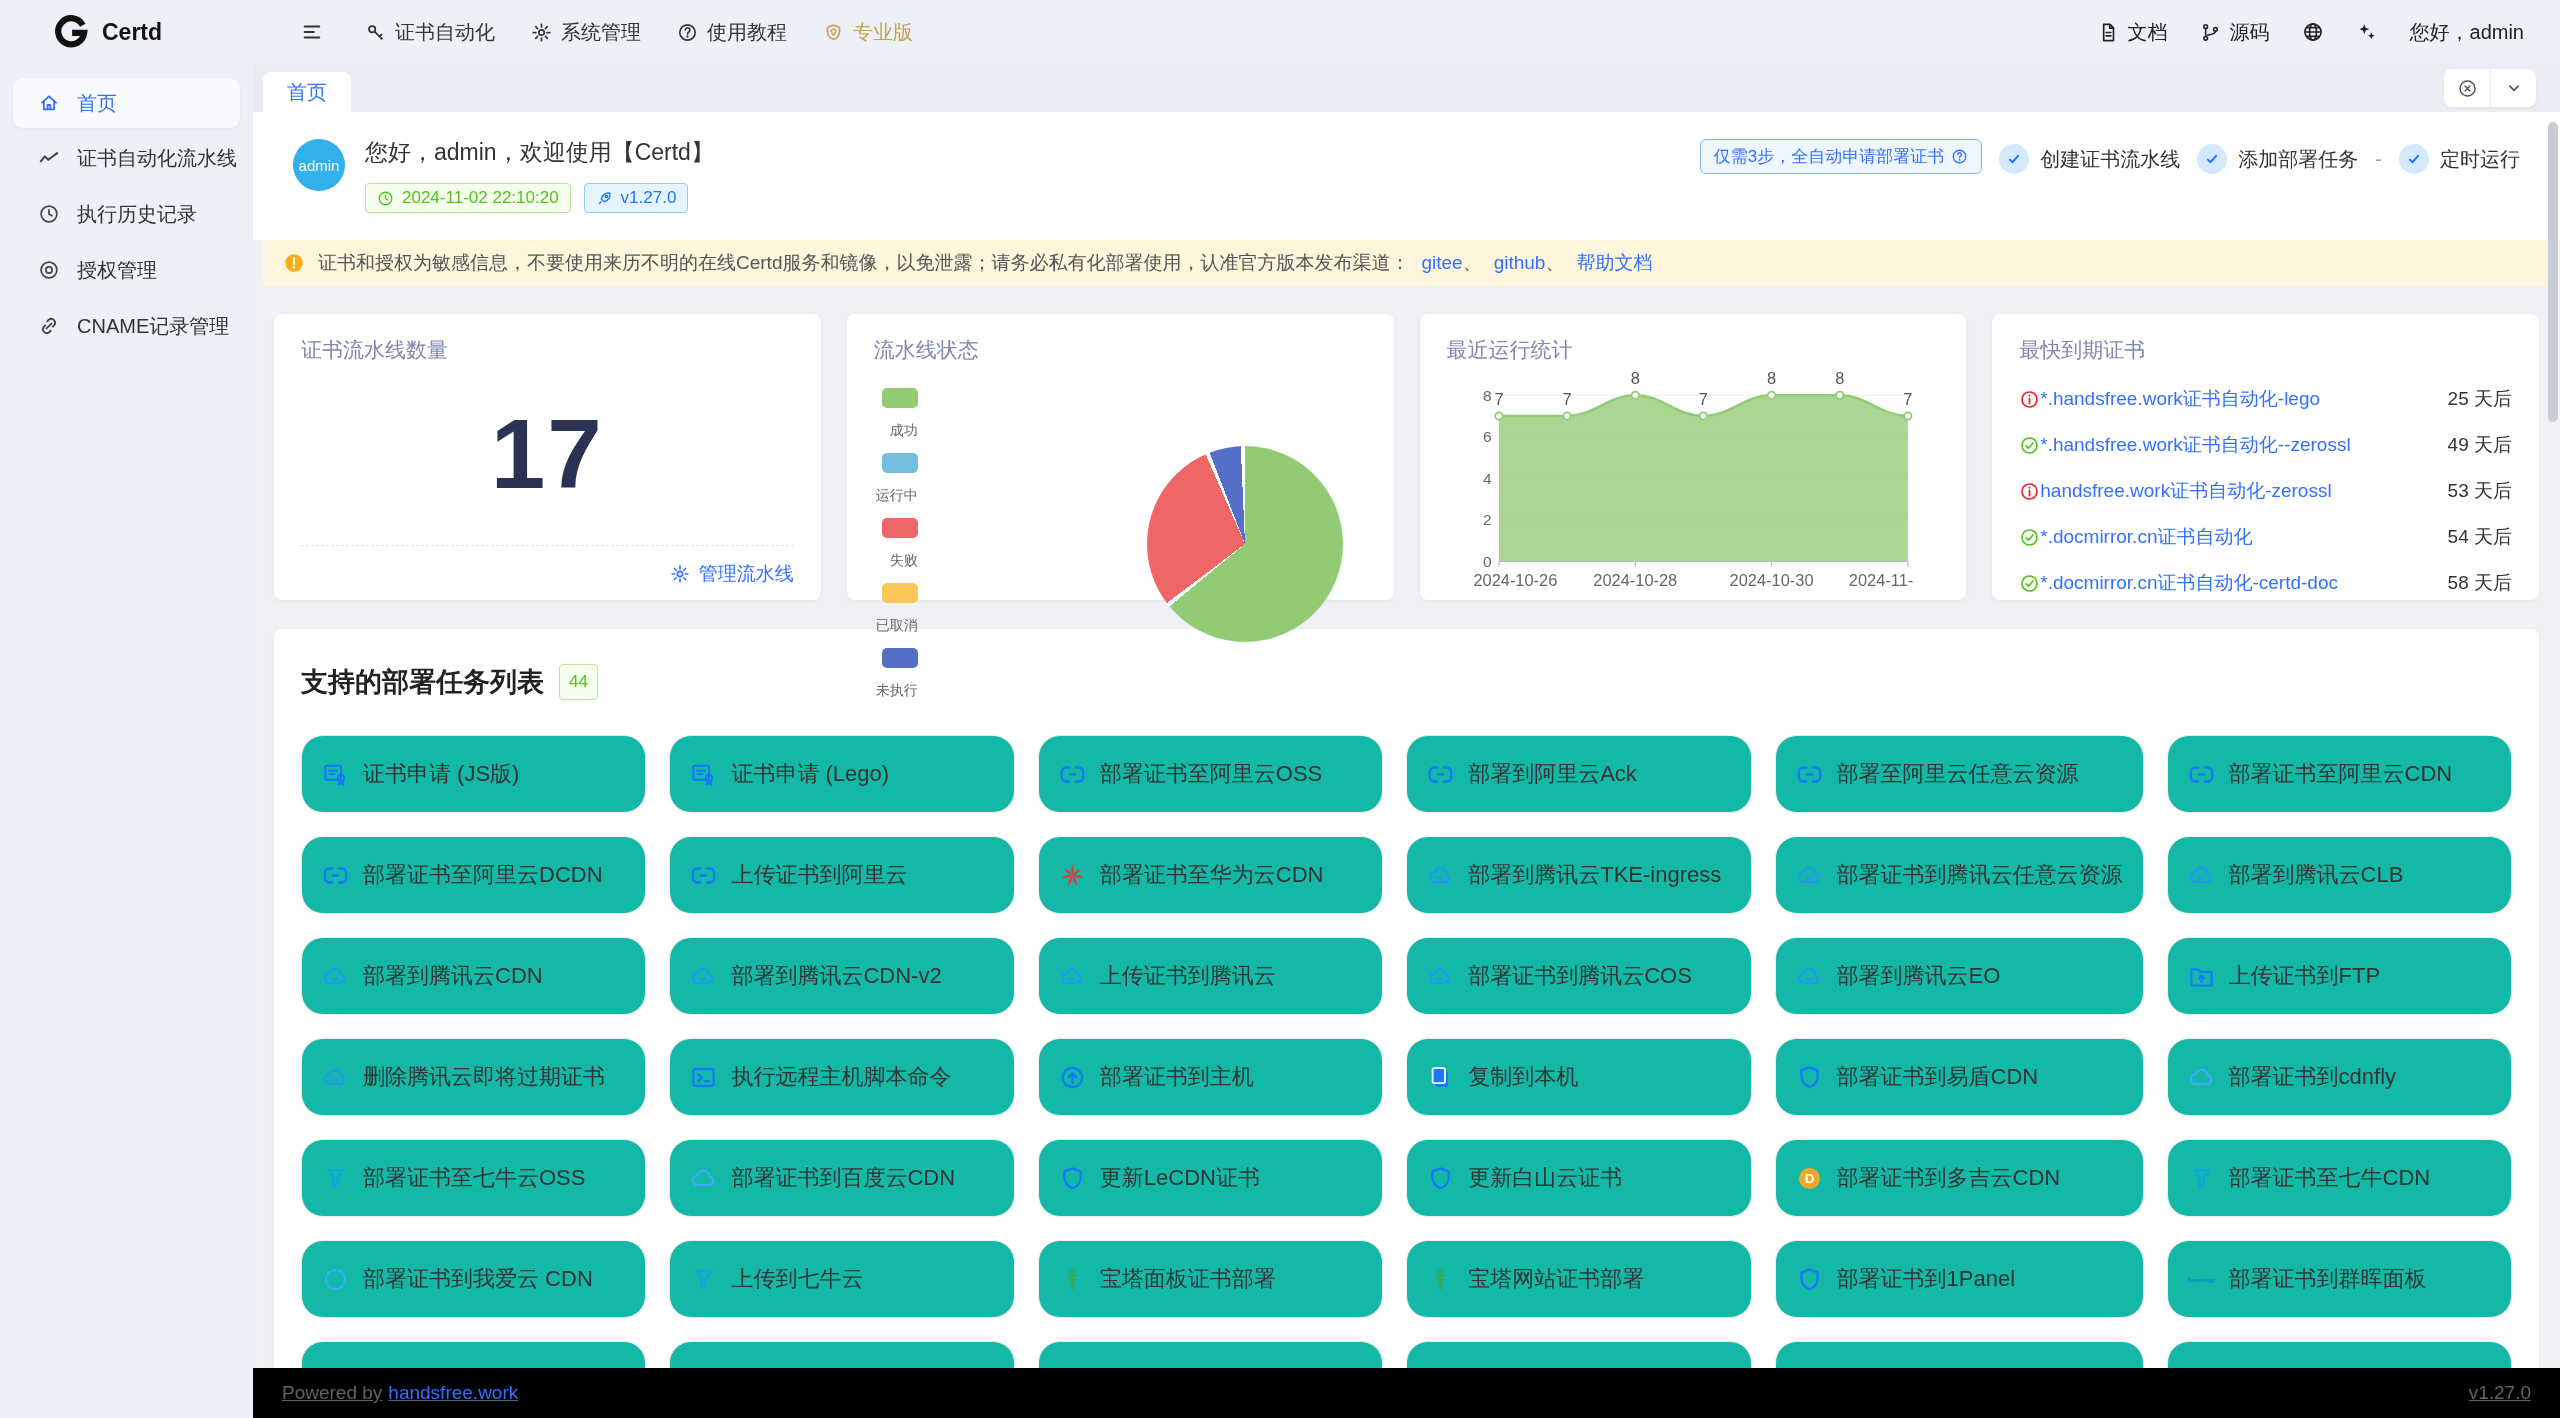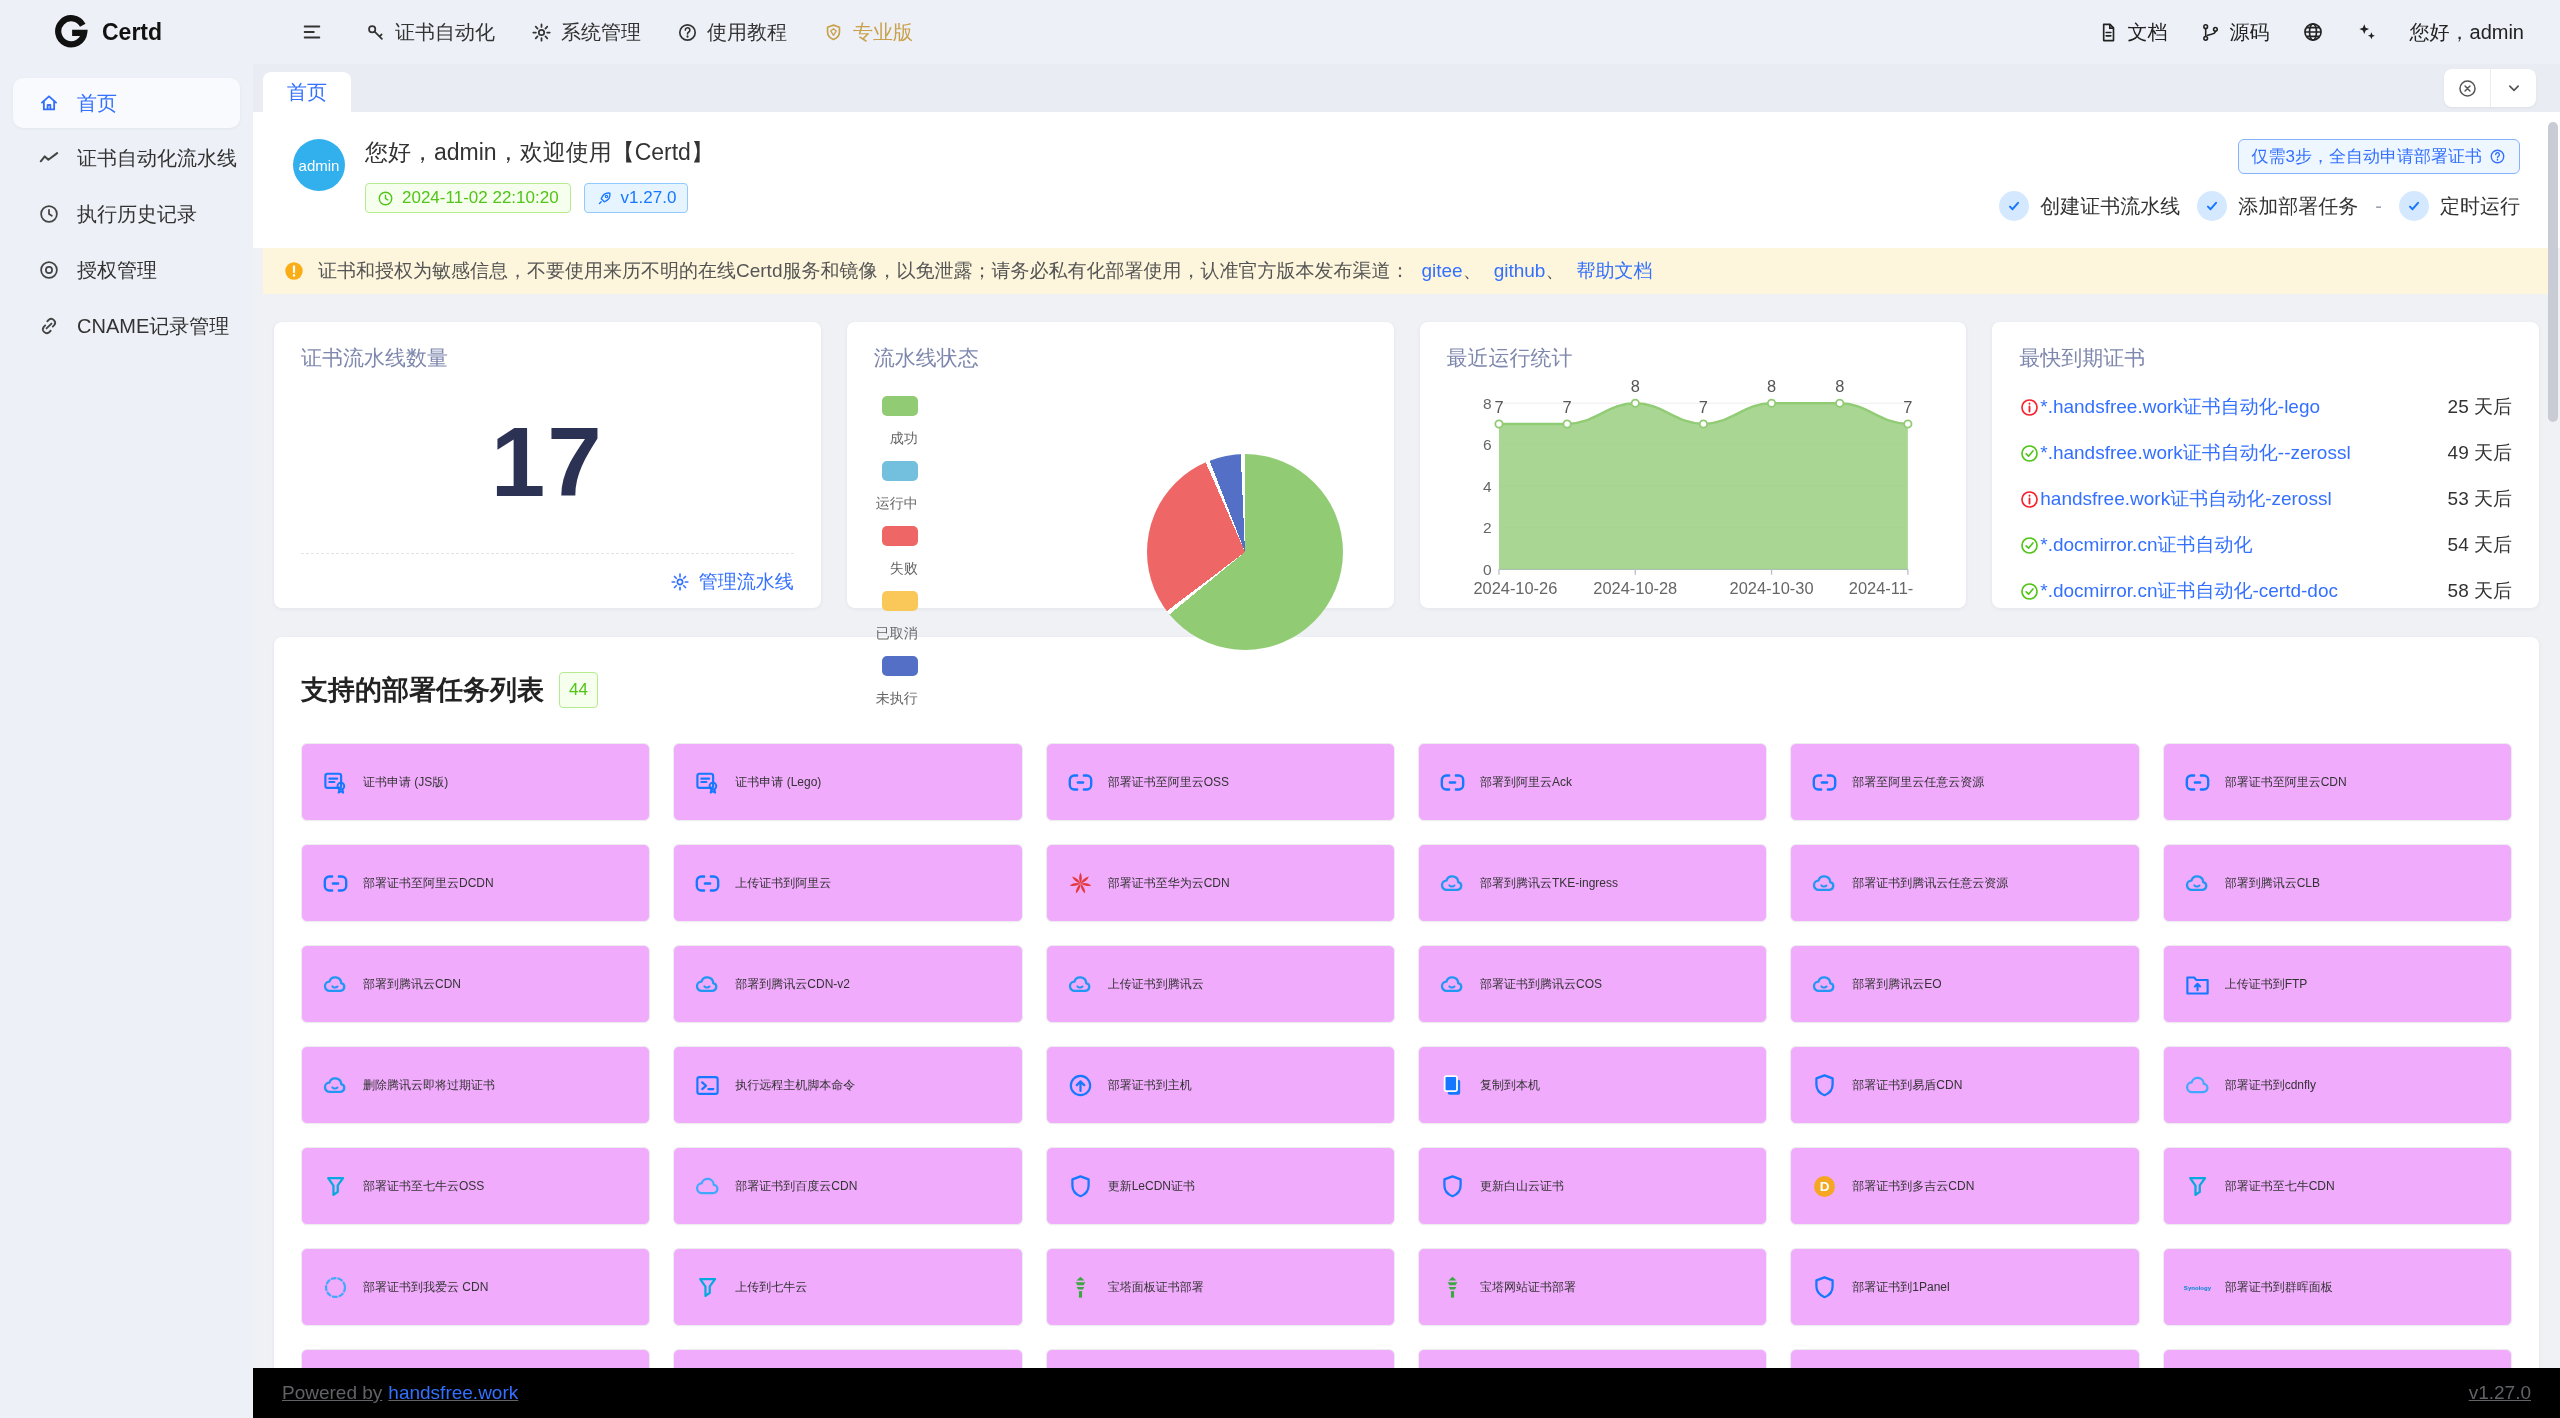--- a/index.html
+++ b/index.html
@@ -46,21 +46,21 @@
   .content { flex:1; overflow:hidden; position:relative; }
 
   .welcome { background:#fff; display:flex; justify-content:space-between; align-items:flex-start; padding:25px 40px 27px 40px; }
   .wl { display:flex; gap:20px; }
   .avatar { width:52px; height:52px; border-radius:50%; background:#32b0ee; color:#fff; font-size:15px; display:flex; align-items:center; justify-content:center; flex:none; margin-top:2px; }
   .greet { font-size:23px; color:#333; }
   .badges { display:flex; gap:13px; margin-top:15px; }
   .badge { display:inline-flex; align-items:center; gap:8px; font-size:17px; border-radius:4px; padding:4px 11px; border:1px solid; }
   .badge.green { color:#52c41a; border-color:#b7eb8f; background:#f6ffed; }
   .badge.blue { color:#1677ff; border-color:#91caff; background:#e6f4ff; }
-  .guide { display:flex; flex-direction:column; align-items:flex-end; gap:17px; padding-top:2px; }
+  .guide { display:flex; flex-direction:row; align-items:flex-end; gap:17px; padding-top:2px; }
   .guide-pill { font-size:17px; color:#3370ff; border:1px solid #84b3fc; background:#eef6ff; border-radius:6px; padding:5px 13px; display:flex; align-items:center; gap:7px; cursor:pointer; }
   .steps { display:flex; align-items:center; gap:17px; font-size:20px; color:#333; }
   .step { display:flex; align-items:center; gap:11px; }
   .step-ic { width:30px; height:30px; border-radius:50%; background:#d4e9ff; display:flex; align-items:center; justify-content:center; }
   .step-dash { color:#98a2b3; }
 
   .notice { margin:0 10px; background:#fdf6dc; padding:10px 20px; display:flex; align-items:center; gap:13px; font-size:19px; color:#555; }
   .notice a { color:#3370ff; cursor:pointer; }
   .notice .dl { color:#555; }
   .notice a { margin-left:12px; }
@@ -83,21 +83,21 @@
   .exp-list { margin-top:12px; }
   .exp-row { display:flex; align-items:center; gap:0; height:46px; font-size:19px; }
   .exp-name { color:#3370ff; flex:1; white-space:nowrap; overflow:hidden; text-overflow:ellipsis; cursor:pointer; }
   .exp-days { color:#333; flex:none; }
 
   .tasks-card { margin:29px 21px 0; background:#fff; border-radius:8px; box-shadow:0 1px 4px rgba(15,35,95,.06); padding:30px 27px 0; }
   .tasks-head { display:flex; align-items:center; gap:15px; height:46px; }
   .tasks-title { font-size:27px; font-weight:bold; color:#222; }
   .tasks-count { font-size:17px; color:#52c41a; border:1px solid #b7eb8f; background:#f6ffed; border-radius:4px; padding:7px 9px; }
   .task-grid { margin-top:30px; display:grid; grid-template-columns:repeat(6,1fr); gap:23px; }
-  .task { height:78px; border:1px solid #ededf0; border-radius:6px; display:flex; align-items:center; gap:14px; padding:0 20px; font-size:12px; color:#333; cursor:pointer; background:#f0abfc; box-shadow:0 1px 3px rgba(0,0,0,.02); }
+  .task { height:78px; border:1px solid #ededf0; border-radius:22px; display:flex; align-items:center; gap:14px; padding:0 20px; font-size:22px; color:#333; cursor:pointer; background:#14b8a6; box-shadow:0 1px 3px rgba(0,0,0,.02); }
   .task-label { white-space:nowrap; overflow:hidden; text-overflow:ellipsis; }
 
   .footer { height:50px; background:#000000; display:flex; align-items:center; justify-content:space-between; padding:0 29px; font-size:19px; color:#606266; flex:none;text-decoration:underline; }
   .footer a { color:#3370ff; cursor:pointer; margin-left:6px; }
 
   .v-thumb { position:absolute; top:58px; right:2px; width:10px; height:300px; background:#c9ccd4; border-radius:6px; cursor:pointer; }
 </style>
 </head>
 <body>
 

